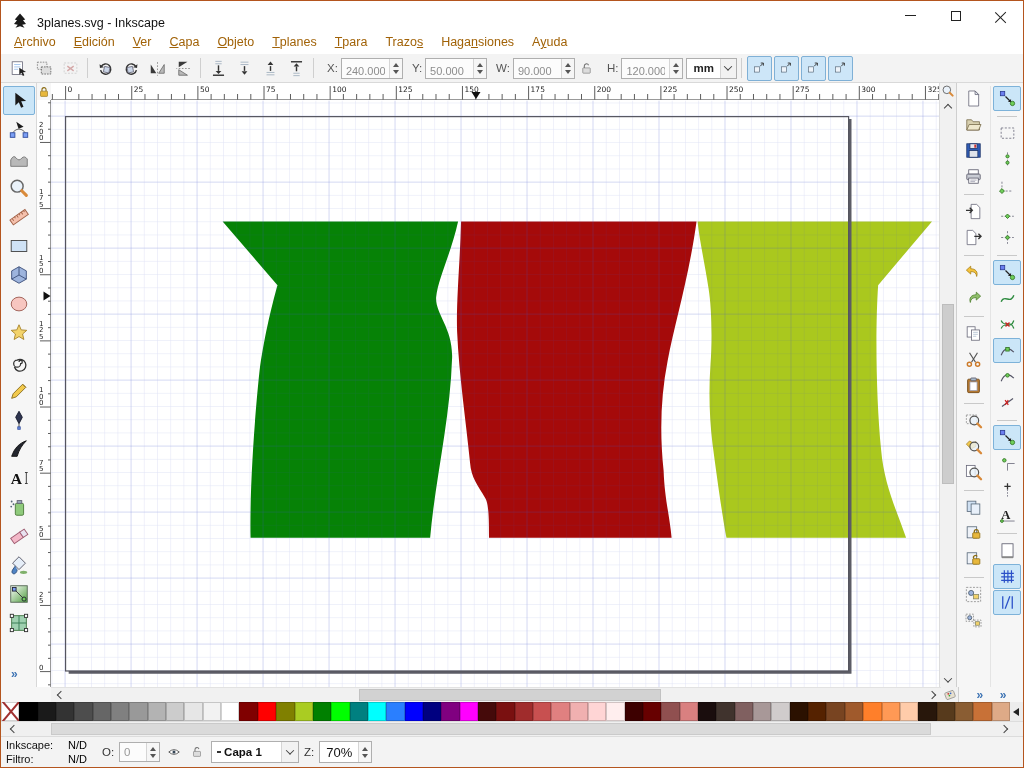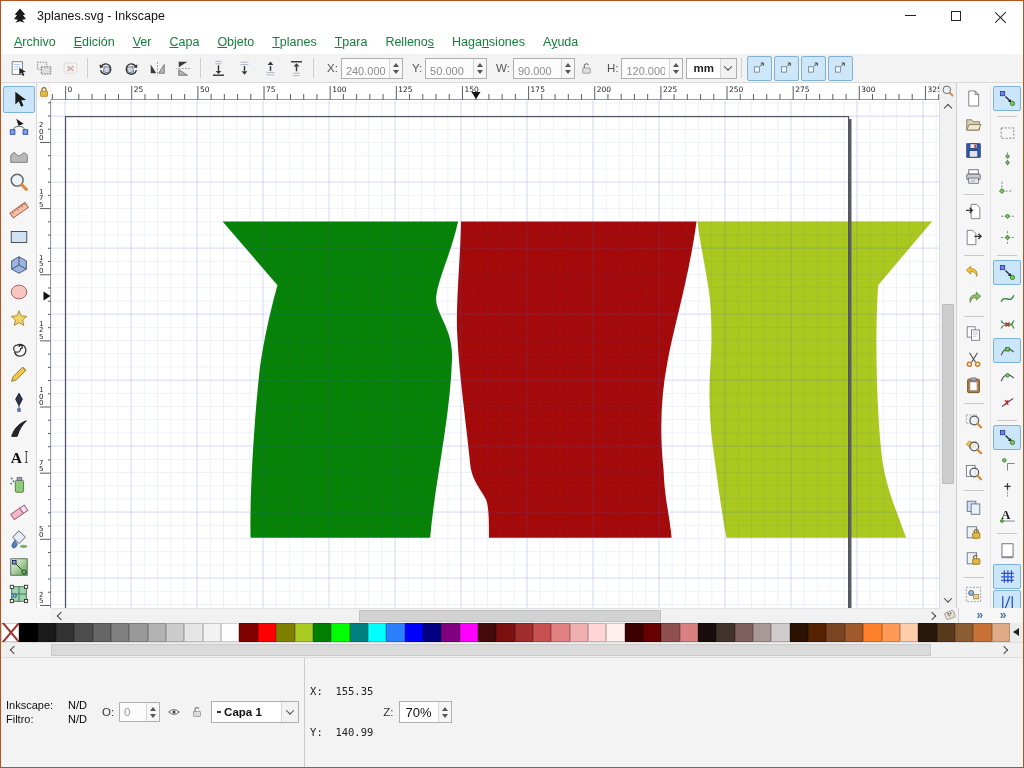--- a/index.html
+++ b/index.html
@@ -1,32 +1,32 @@
 <!DOCTYPE html>
 <html><head>
 <meta charset="utf-8">
 <style>
 *{box-sizing:border-box;margin:0;padding:0}
 html,body{width:1024px;height:768px;overflow:hidden}
 body{font-family:"Liberation Sans",sans-serif;font-size:12px;color:#1a1a1a;background:#fff}
 .window{width:1024px;height:768px;border:1px solid #b4551e;display:flex;flex-direction:column;background:#fff;overflow:hidden}
 
-.titlebar{flex:0 0 29px;display:flex;align-items:center;background:#fff}
+.titlebar{flex:0 0 29px;display:flex;align-items:flex-end;background:#fff}
 .titlebar .appicon{width:18px;height:18px;margin:0 8px 0 10px}
 .title-text{font-size:12.5px;color:#111}
 .win-controls{margin-left:auto;display:flex;height:100%}
 .wc{width:45px;display:flex;align-items:center;justify-content:center}
 .wc-min{width:11px;height:1.5px;background:#222}
 .wc-max{width:10px;height:10px;border:1.4px solid #222}
 .wc-x{position:relative;width:12px;height:12px}
 .wc-x::before,.wc-x::after{content:"";position:absolute;left:5px;top:0;width:1.4px;height:15px;background:#222}
 .wc-x::before{transform:rotate(45deg)}.wc-x::after{transform:rotate(-45deg)}
 
 .menubar{flex:0 0 24px;display:flex;align-items:center;background:#fff;padding-left:4px}
-.menu-item{padding:3px 9px;font-size:12.5px;color:#15803d;cursor:default}
+.menu-item{padding:3px 9px;font-size:12.5px;color:#a16207;cursor:default}
 .menu-item .key{text-decoration:underline}
 
 .toolbar{flex:0 0 29px;background:#f3f3f3;border-bottom:1px solid #d9d9d9;display:flex;align-items:center;padding:0 4px;white-space:nowrap}
 .tb-icons{display:flex;align-items:center}
 .tb-btn{width:26px;height:26px;display:flex;align-items:center;justify-content:center;border:1px solid transparent;border-radius:2px}
 .tb-btn.dim{opacity:.45}
 .tb-sep{width:1px;height:20px;background:#cfcfcf;margin:0 4px;flex:0 0 1px}
 .fieldlab{font-size:11.5px;color:#555;margin:0 3px 0 9px}
 .spin{display:flex;height:21px;border:1px solid #afafaf;background:#fcfcfc;align-items:stretch}
 .spin input{width:47px;border:none;outline:none;font-size:11px;color:#8d8d8d;padding:12px 4px;background:transparent;font-family:Liberation Sans, sans-serif}
@@ -474,21 +474,21 @@
   </div>
 
   <div class="menubar">
       <span class="menu-item"><span></span><span class="key">A</span><span>rchivo</span></span>
       <span class="menu-item"><span></span><span class="key">E</span><span>dición</span></span>
       <span class="menu-item"><span></span><span class="key">V</span><span>er</span></span>
       <span class="menu-item"><span></span><span class="key">C</span><span>apa</span></span>
       <span class="menu-item"><span></span><span class="key">O</span><span>bjeto</span></span>
       <span class="menu-item"><span></span><span class="key">T</span><span>planes</span></span>
       <span class="menu-item"><span></span><span class="key">T</span><span>para</span></span>
-      <span class="menu-item"><span>Relleno</span><span class="key">s</span><span></span></span>
+      <span class="menu-item"><span>Trazo</span><span class="key">s</span><span></span></span>
       <span class="menu-item"><span>Haga</span><span class="key">n</span><span>siones</span></span>
       <span class="menu-item"><span>A</span><span class="key">y</span><span>uda</span></span>
     </div>
 
   <div class="toolbar">
     <span class="tb-icons">
         <div class="tb-btn" title="select-all">
           <svg class="ic20" viewBox="0 0 24 24">
             <use href="#i-select-all"></use>
           </svg>
@@ -1231,24 +1231,20 @@
           <use href="#i-lock-open"></use>
         </svg>
       </span>
     <span class="layercombo">
       <span class="dot"></span>
       <span class="lname">Capa 1</span>
       <span class="dd">
           <span class="chev down"></span>
         </span>
     </span>
-    <div class="xy">
-      <div><span>X:</span>  <span>155.35</span></div>
-      <div><span>Y:</span>  <span>140.99</span></div>
-    </div>
     <span class="z-lab">Z:</span>
     <span class="z-spin">
       <span class="zval">70%</span>
       <span class="spinner">
           <span class="arr-up"></span>
           <span class="arr-dn"></span>
         </span>
     </span>
   </div>
 </div>

